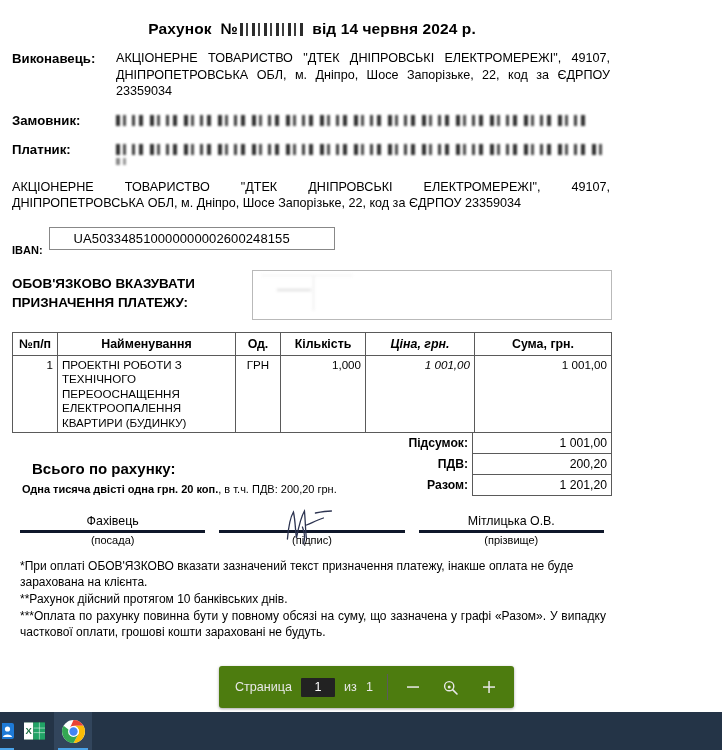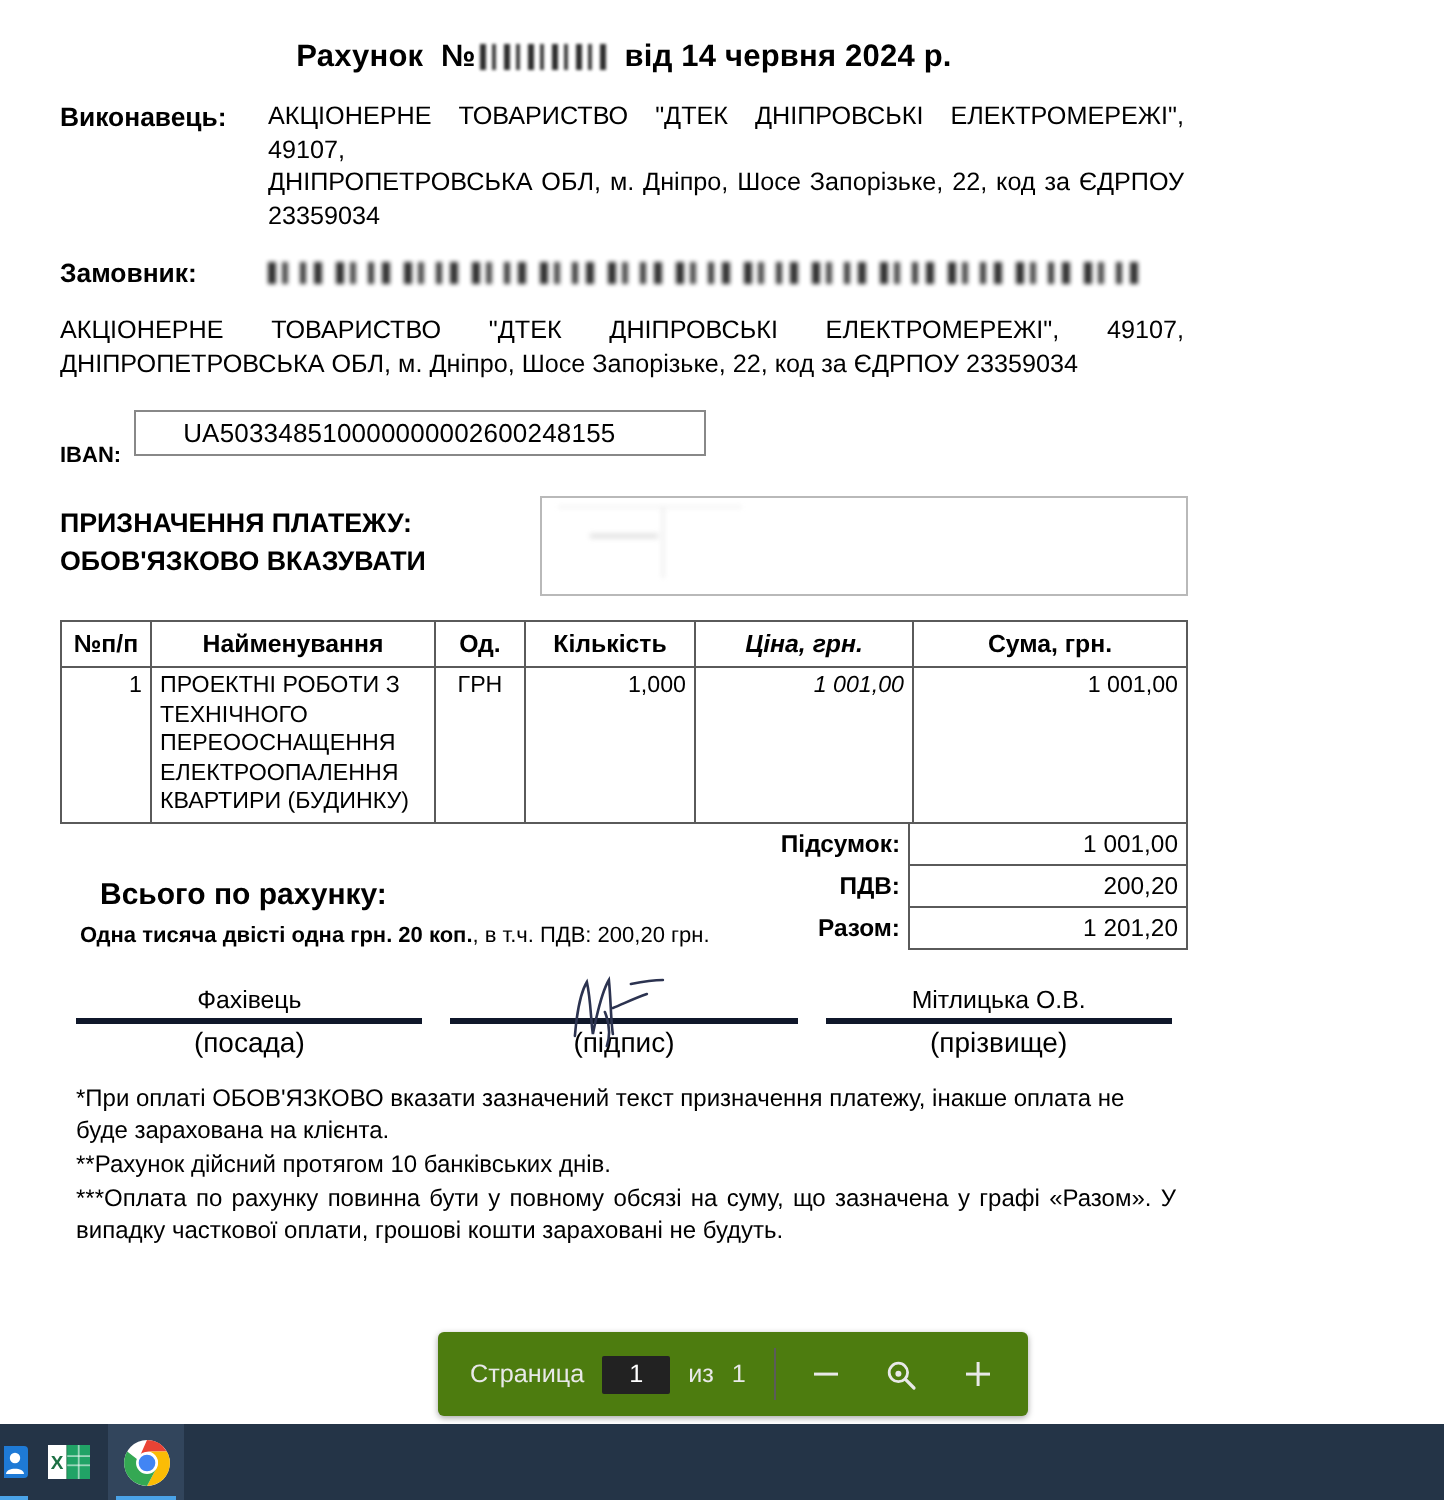--- a/index.html
+++ b/index.html
@@ -18,21 +18,21 @@
   }
 
   
   .sheet {
     position: absolute;
     left: 0; top: 0;
     width: 624px;
     height: 660px;
     background: #ffffff;
     box-sizing: border-box;
-    padding: 0 30px;
+    padding: 0 12px;
   }
 
   .doc-title {
     text-align: center;
     font-weight: bold;
     font-size: 15.5px;
     letter-spacing: .1px;
     padding-top: 20px;
     white-space: nowrap;
   }
@@ -247,21 +247,21 @@
     text-align: center;
     position: relative;
   }
   .sig-name {
     font-size: 12.4px;
     height: 17px;
     line-height: 17px;
   }
   .sig-rule { border-bottom: 3px solid #0f172a; }
   .sig-cap {
-    font-size: 14px;
+    font-size: 11px;
     padding-top: 1px;
   }
   .sig-mark {
     position: absolute;
     left: 50%;
     top: -8px;
     transform: translateX(-52%);
     pointer-events: none;
   }
 
@@ -384,37 +384,44 @@
     </div>
   </div>
 
   <div class="party">
     <div class="party-label">Замовник:</div>
     <div class="party-value">
       <div class="redact-line r1"></div>
     </div>
   </div>
 
+  <div class="party">
+    <div class="party-label">Платник:</div>
+    <div class="party-value">
+      <div class="redact-line r2"></div>
+      <div class="redact-line r3"></div>
+    </div>
+  </div>
 
   <div class="party">
     <div class="party-value">
       <span class="ln just">АКЦІОНЕРНЕ ТОВАРИСТВО "ДТЕК ДНІПРОВСЬКІ ЕЛЕКТРОМЕРЕЖІ", 49107,</span>
       <span class="ln">ДНІПРОПЕТРОВСЬКА ОБЛ, м. Дніпро, Шосе Запорізьке, 22, код за ЄДРПОУ 23359034</span>
     </div>
   </div>
 
   <div class="iban-row">
     <div class="iban-label">IBAN:</div>
     <div class="iban-box">UA503348510000000002600248155</div>
   </div>
 
   <div class="purpose">
     <div class="purpose-label">
+      <div>ОБОВ'ЯЗКОВО ВКАЗУВАТИ</div>
       <div>ПРИЗНАЧЕННЯ ПЛАТЕЖУ:</div>
-      <div>ОБОВ'ЯЗКОВО ВКАЗУВАТИ</div>
     </div>
     <div class="purpose-box">
       <div class="purpose-ghost"></div>
     </div>
   </div>
 
   <table class="items">
     <thead>
       <tr>
         <th class="c-no">№п/п</th>

